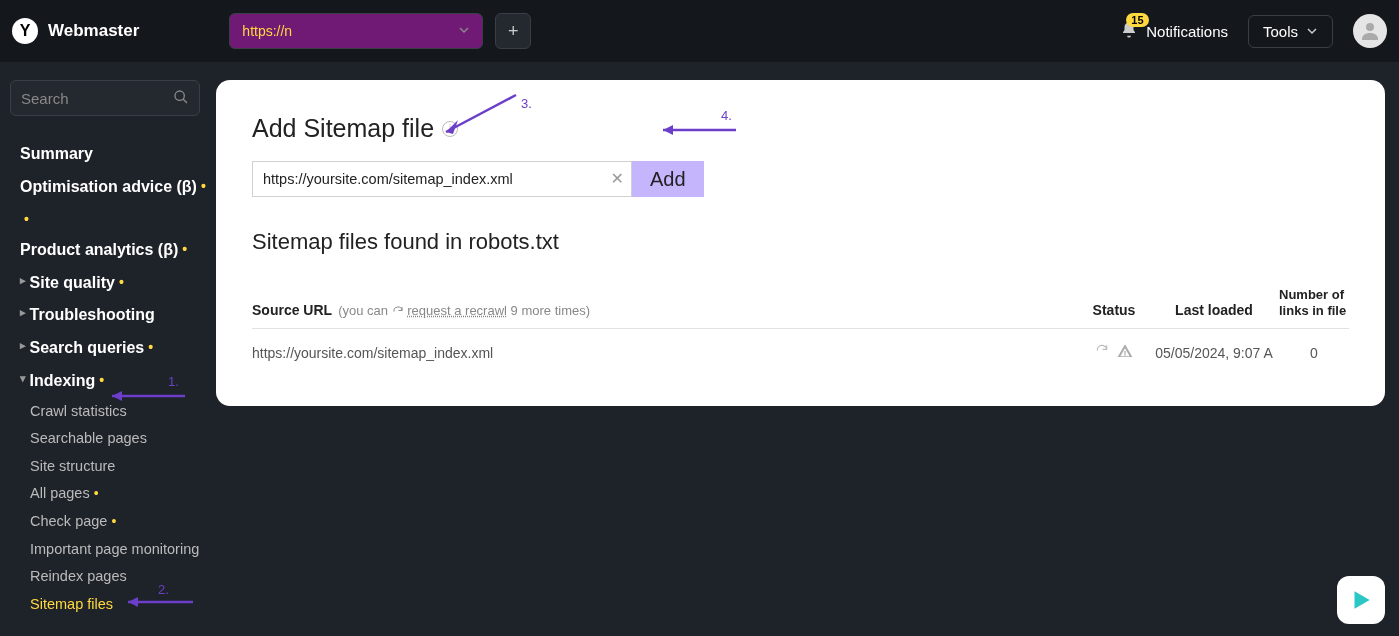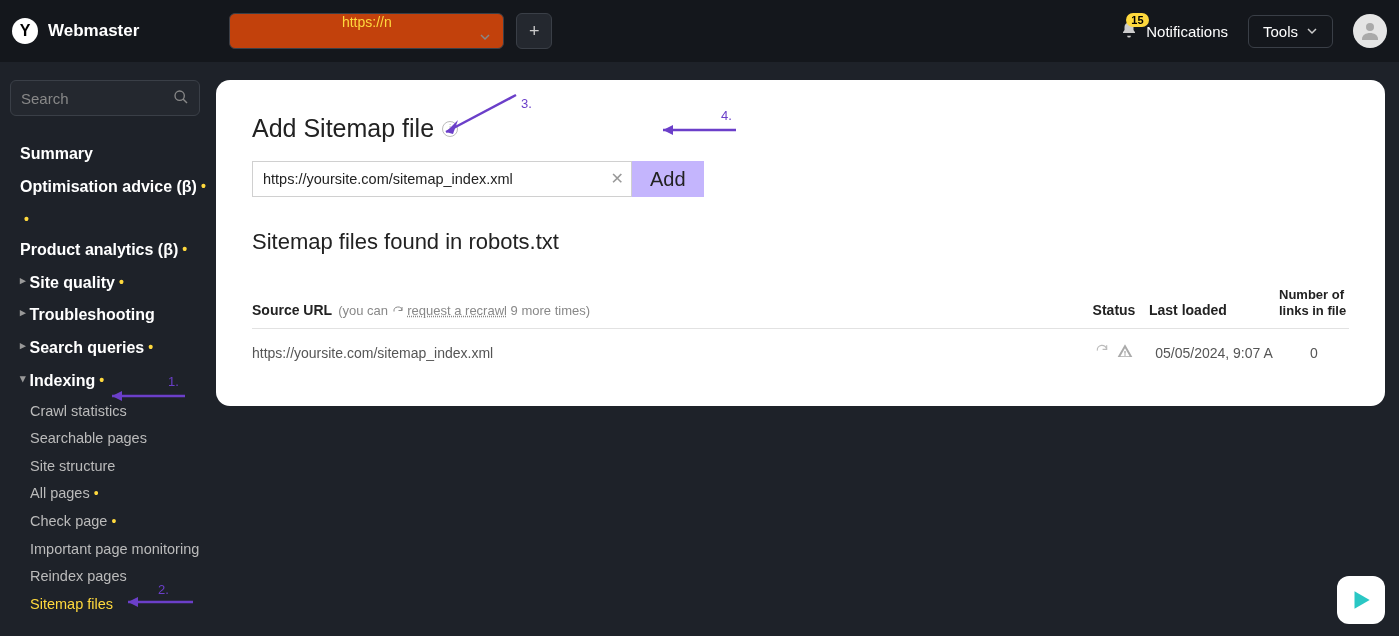--- a/index.html
+++ b/index.html
@@ -22,24 +22,24 @@
     padding: 0 12px;
   }
   .logo-wrap { display: flex; align-items: center; gap: 10px; margin-right: 90px; }
   .logo-badge {
     width: 26px; height: 26px; border-radius: 50%; background: #fff;
     display: flex; align-items: center; justify-content: center;
     color: #000; font-weight: 800; font-size: 16px;
   }
   .logo-text { font-size: 17px; font-weight: 600; }
   .site-select {
-    width: 275px; height: 36px; background: #c2410c;
+    width: 254px; height: 36px; background: #701a75;
     border: 1px solid #3a3f47; border-radius: 6px;
     display: flex; align-items: center; padding: 0 12px;
-    color: #ffd93d; font-size: 14px; position: relative; flex-direction: column;
+    color: #ffd93d; font-size: 14px; position: relative;
   }
   .site-select .chev { margin-left: auto; color: #888; }
   .add-site {
     width: 36px; height: 36px; background: #24282f;
     border: 1px solid #3a3f47; border-radius: 6px;
     display: flex; align-items: center; justify-content: center;
     margin-left: 12px; font-size: 18px; color: #ccc; cursor: pointer;
   }
   .topbar-right { margin-left: auto; display: flex; align-items: center; gap: 12px; }
   .notif {
@@ -120,21 +120,21 @@
 
   .table-head {
     display: flex; align-items: flex-end; margin-top: 32px;
     border-bottom: 1px solid #e2e2e2; padding-bottom: 10px;
     font-size: 14px; color: #222;
   }
   .col-src { flex: 1; display: flex; align-items: baseline; gap: 6px; font-weight: 600; }
   .col-src .hint { font-weight: 400; color: #888; font-size: 13px; }
   .col-src .hint .u { text-decoration: underline dotted; cursor: pointer; }
   .col-status { width: 70px; text-align: center; font-weight: 600; }
-  .col-loaded { width: 130px; font-weight: 600; }
+  .col-loaded { width: 130px; text-align: center; font-weight: 600; }
   .col-links { width: 70px; font-weight: 600; font-size: 13px; line-height: 1.2; }
 
   .table-row {
     display: flex; align-items: center; padding: 14px 0; font-size: 14px; color: #555;
   }
   .row-url { flex: 1; }
   .row-status { width: 70px; display: flex; justify-content: center; gap: 8px; color: #aaa; }
   .row-loaded { width: 130px; text-align: center; }
   .row-links { width: 70px; text-align: center; }
 

